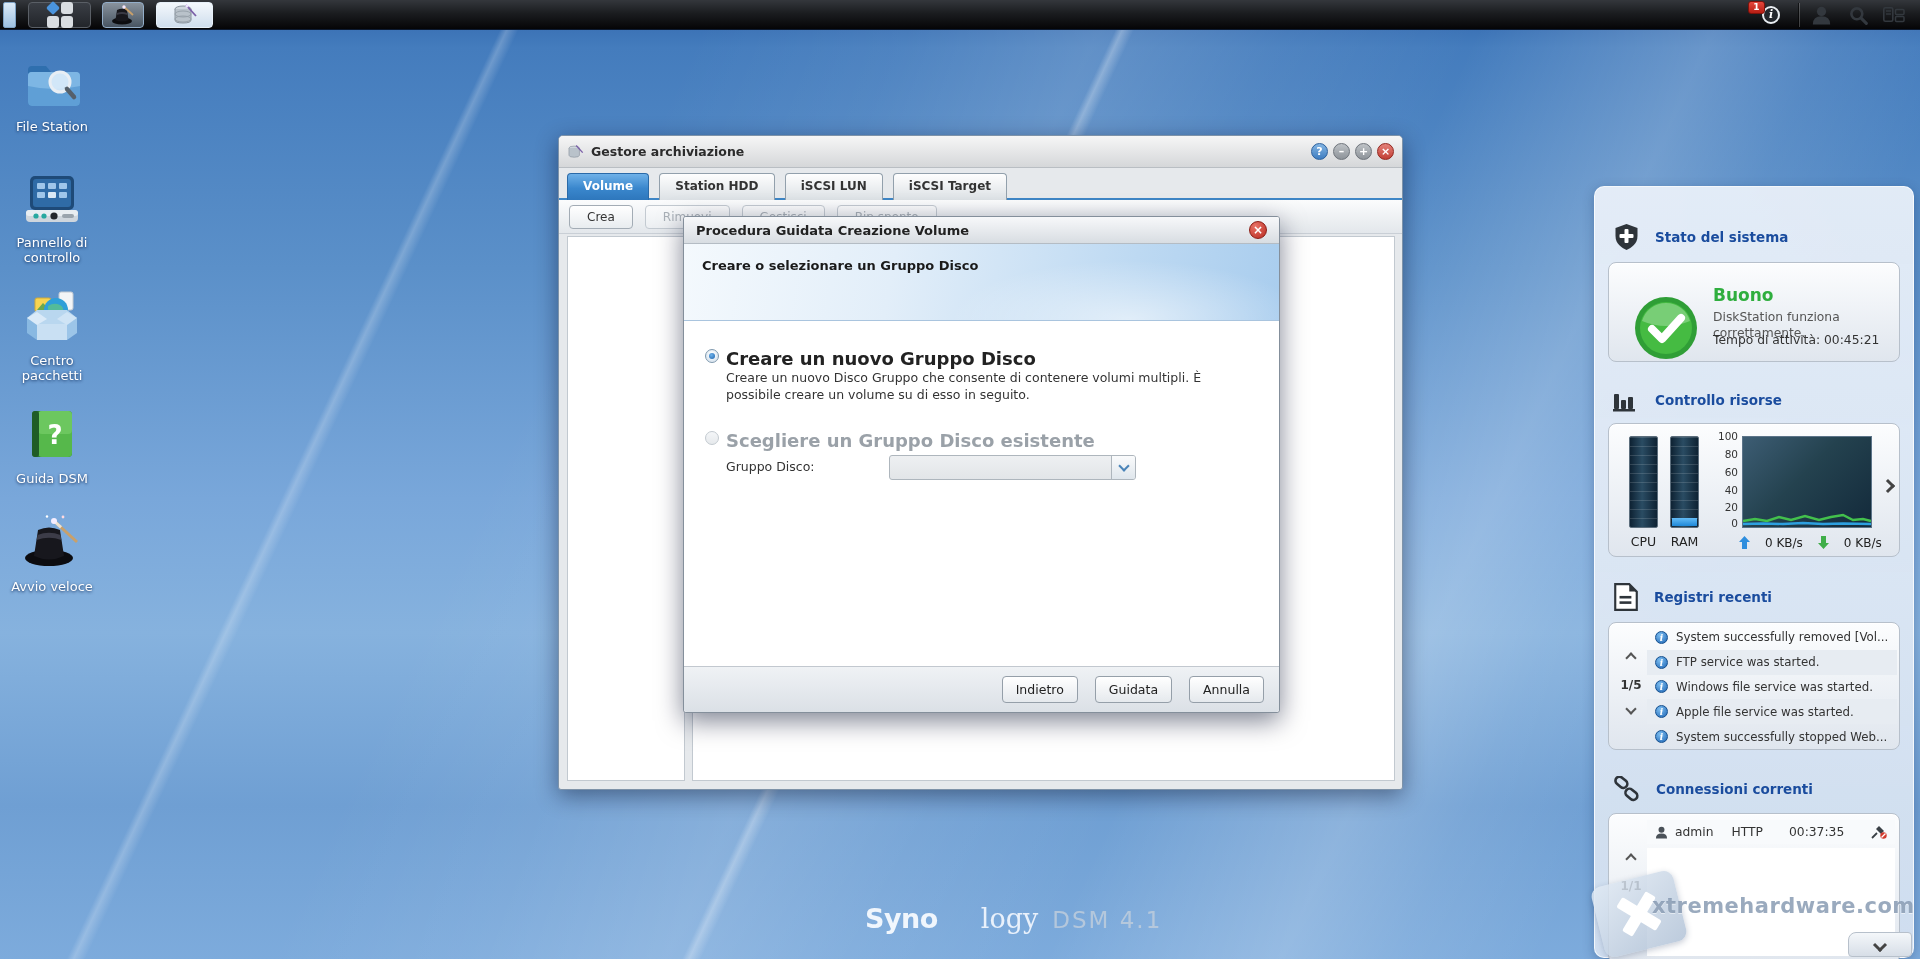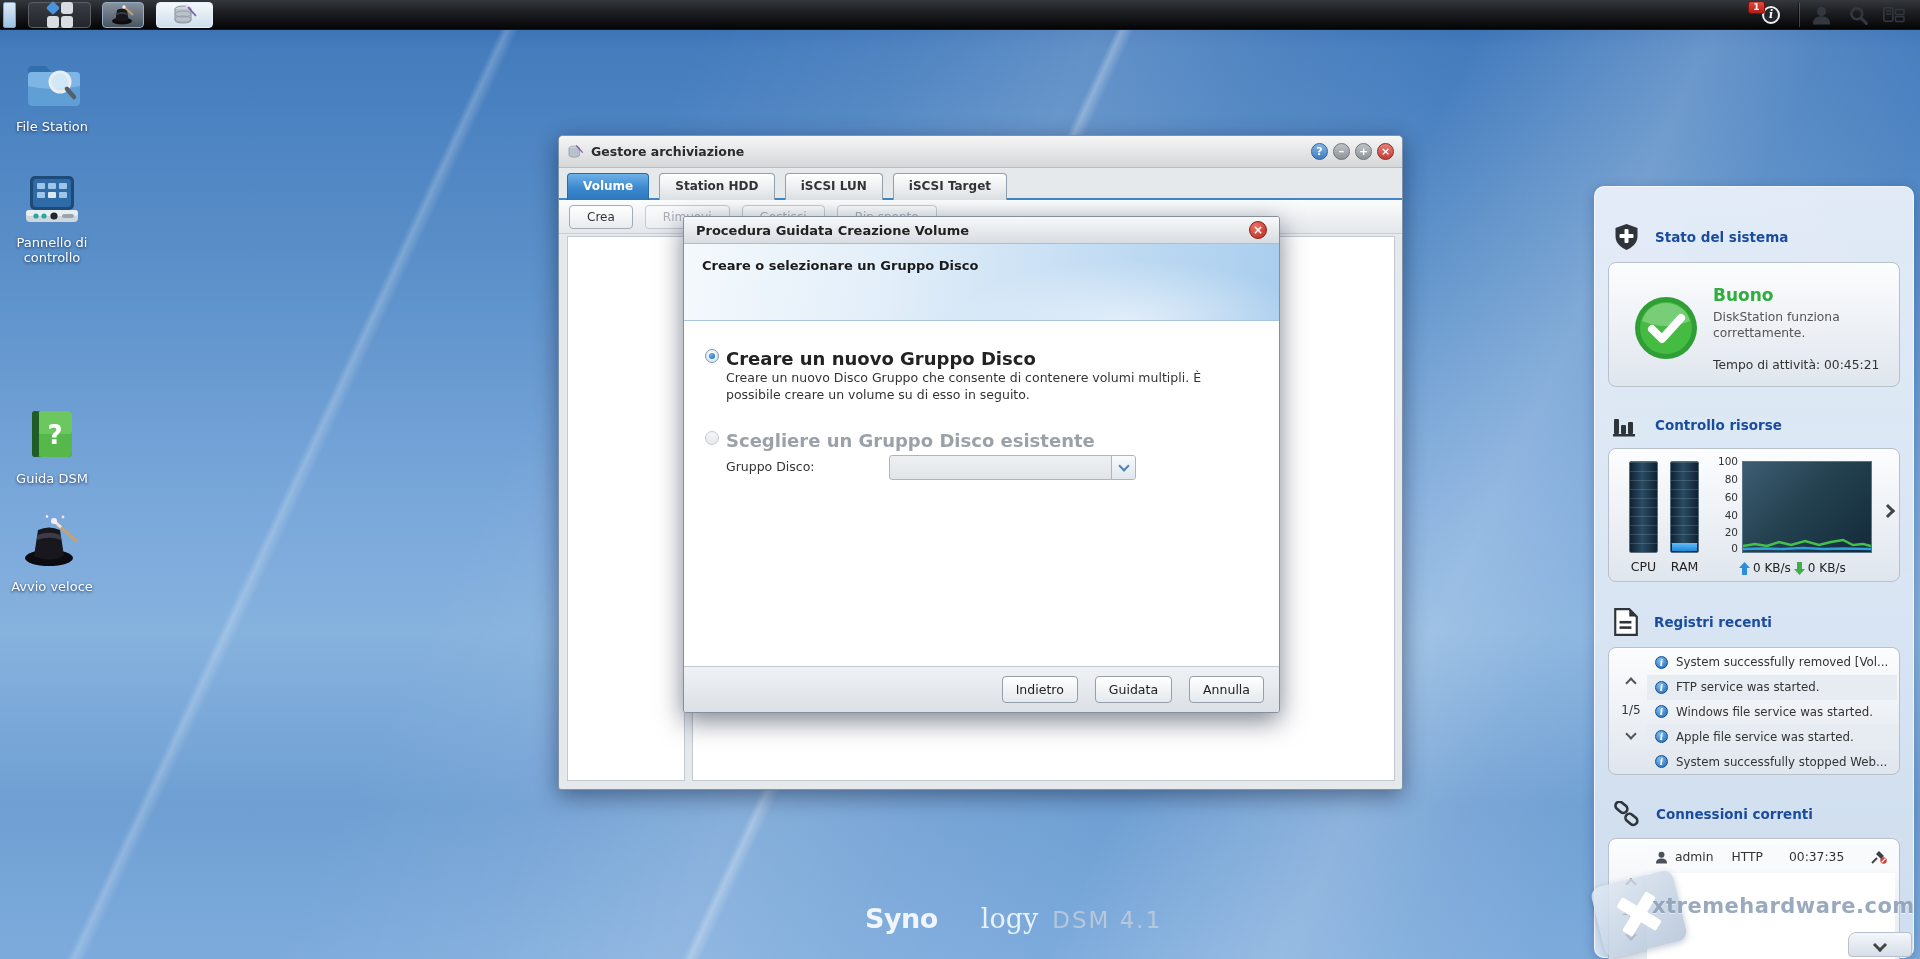--- a/index.html
+++ b/index.html
@@ -100,45 +100,45 @@
   #widgets { position:absolute; left:1594px; top:186px; width:320px; height:772px; z-index:5;
     background:linear-gradient(180deg,rgba(233,240,249,.95),rgba(213,225,240,.93));
     border:1px solid rgba(255,255,255,.75); border-radius:10px; box-shadow:0 3px 12px rgba(15,40,85,.3); }
   .sec-head { display:flex; align-items:center; padding:20px 18px 8px; }
   .sec-head:first-child { padding-top:36px; }
   .sec-title { margin-left:15px; font-weight:bold; font-size:13.5px; color:#1a4c9e; }
   .card { position:relative; margin:3px 13px 6px; border:1px solid #b7c0cb; border-radius:8px;
     background:linear-gradient(#fcfdfe,#e0e6ee); box-shadow:inset 0 1px 0 #fff; }
 
   
-  #card-status { height:125px; }
+  #card-status { height:100px; }
   .status-name { position:absolute; left:104px; top:22px; font-weight:bold; font-size:17px; color:#2fae3e; }
   .status-desc { position:absolute; left:104px; top:46px; width:180px; font-size:12.3px; color:#555; line-height:16px; }
   .status-uptime { position:absolute; left:104px; bottom:14px; font-size:12.3px; color:#333; }
 
   
   #card-res { height:134px; }
   .gauge { position:absolute; top:12px; width:29px; height:92px; border:1px solid #5c6e7d; border-radius:2px;
     background:linear-gradient(90deg,#0e2233,#2a4c63 45%,#0e2233); overflow:hidden; }
   .gauge::before { content:""; position:absolute; inset:0; background:repeating-linear-gradient(180deg, rgba(255,255,255,.14) 0 1px, transparent 1px 9px); }
   #gauge-ram::after { content:""; position:absolute; left:1px; right:1px; bottom:1px; height:8px; background:linear-gradient(#63bcf6,#1e88d8); }
   .gauge-label { position:absolute; top:110px; width:29px; text-align:center; font-size:12.5px; color:#222; }
   .res-chart { position:absolute; left:133px; top:12px; width:130px; height:92px; border:1px solid #5c7popover489; border:1px solid #5c7489;
     background:linear-gradient(135deg,#3d5d74 0%,#24424f 45%,#132a3b 100%); }
   .tick { position:absolute; left:99px; width:30px; text-align:right; font-size:10.5px; color:#333; }
-  .kbs { position:absolute; left:130px; top:112px; display:flex; align-items:center; gap:3px; font-size:12px; color:#222; }
+  .kbs { position:absolute; left:130px; top:112px; display:flex; align-items:flex-start; gap:15px; font-size:12px; color:#222; }
   .chev { display:inline-block; width:8px; height:8px; border-left:2px solid #555; border-bottom:2px solid #555; }
   .chev.up { transform:rotate(135deg); } .chev.down { transform:rotate(-45deg); } .chev.right { transform:rotate(-135deg); }
   .chev.big { width:10px; height:10px; border-width:3px; border-color:#444; }
   .res-more { position:absolute; right:6px; top:52px; }
 
   
   #card-logs { height:128px; padding:2px 2px 2px 38px; }
   .pager { position:absolute; left:9px; width:26px; text-align:center; }
-  .pager .pnum { font-size:12px; color:#333; }
+  .pager .pnum { font-size:12px; color:#333;font-weight:bold; }
   .logrow { display:flex; align-items:center; height:24.8px; padding-left:8px; font-size:11.8px; color:#333; }
   .logrow.alt { background:#e7ecf2; }
   .logrow .txt { margin-left:8px; white-space:nowrap; overflow:hidden; }
   .info-ico { flex:0 0 13px; width:13px; height:13px; border-radius:50%; background:radial-gradient(circle at 38% 30%,#7fc0f2,#1d64b4);
     border:1px solid #15508f; color:#fff; font:italic bold 9px/12px "DejaVu Serif",serif; text-align:center; }
 
   
   #card-conn { height:150px; padding:6px 4px 6px 38px; }
   .connrow { display:flex; align-items:center; height:24px; padding:0 8px; font-size:12.3px; color:#333; background:#f8fafc; }
   .connrow .cuser { margin-left:7px; } .connrow .cproto { margin-left:18px; } .connrow .ctime { margin-left:26px; }
@@ -253,20 +253,36 @@
       <rect x="2" y="38" width="52" height="12" rx="4" fill="#cfd6dd"></rect>
       <rect x="2" y="38" width="52" height="6" rx="3" fill="#e8edf1"></rect>
       <circle cx="12" cy="44" r="2.6" fill="#27a8a0"></circle>
         <circle cx="20" cy="44" r="2.6" fill="#27a8a0"></circle>
       <circle cx="30" cy="44" r="3.6" fill="#23272c"></circle>
       <rect x="38" y="42" width="12" height="4" rx="2" fill="#9aa4ad"></rect>
     </svg>
     <div class="dlabel">Pannello di controllo</div>
   </div>
 
+  <div class="desk-item" style="top:290px">
+    <svg class="dicon" width="58" height="54" viewBox="0 0 58 54">
+      <rect x="36" y="2" width="14" height="18" rx="2" fill="#f3f5f7" stroke="#c3cad1"></rect>
+      <rect x="12" y="8" width="16" height="14" rx="2" fill="#f7d451" stroke="#cfa93a"></rect>
+      <path d="M14 20 l6-7 4 4 3-3 5 6 z" fill="#6aa84f"></path>
+      <circle cx="33" cy="20" r="12" fill="#2f9fd8"></circle>
+      <path d="M25 16 q6-4 12 -1 q4 2 3 7 q-5 4-11 2 q-5-2-4-8 z" fill="#59c08f" opacity=".85"></path>
+      <path d="M4 28 l10-8 30 0 10 8 -10 6 -30 0 z" fill="#b9d7ef"></path>
+      <path d="M4 28 l10 6 v16 l-10-7 z" fill="#89b9e2"></path>
+      <path d="M54 28 l-10 6 v16 l10-7 z" fill="#9cc5e8"></path>
+      <path d="M14 34 h30 v16 h-30 z" fill="#c9e0f3"></path>
+      <path d="M4 28 l10-6 10 7 -10 6 z" fill="#daeaf8"></path>
+      <path d="M54 28 l-10-6 -10 7 10 6 z" fill="#cfe4f5"></path>
+    </svg>
+    <div class="dlabel">Centro pacchetti</div>
+  </div>
 
   <div class="desk-item" style="top:408px">
     <svg class="dicon" width="52" height="54" viewBox="0 0 52 54">
       <rect x="6" y="3" width="40" height="46" rx="4" fill="#2e7d32"></rect>
       <rect x="12" y="3" width="34" height="46" rx="4" fill="#56b84b"></rect>
       <rect x="12" y="3" width="34" height="23" rx="4" fill="#6cc75f"></rect>
       <rect x="6" y="3" width="7" height="46" rx="3" fill="#1f5c26"></rect>
       <text x="29" y="36" text-anchor="middle" font-family="DejaVu Sans, sans-serif" font-size="26" font-weight="bold" fill="#ffffff">?</text>
     </svg>
     <div class="dlabel">Guida DSM</div>

